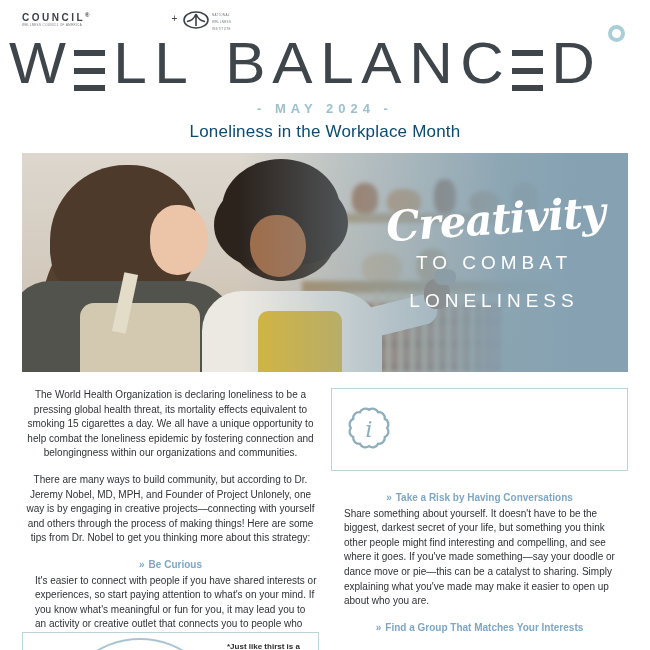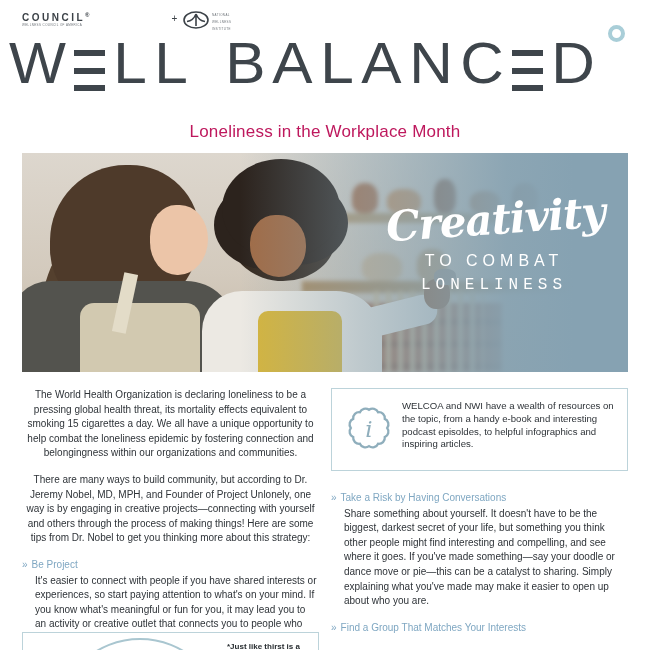--- a/index.html
+++ b/index.html
@@ -24,21 +24,21 @@
   .masthead { display:flex; align-items:flex-end; gap:9px; color:#3e454b; font-size:58px; font-weight:300; line-height:1; }
   .mast-ch { display:block; transform:scaleX(1.04); }
   .mast-e { display:flex; flex-direction:column; justify-content:space-between; width:31px; height:41px; margin-bottom:1px; }
   .mast-e i { display:block; height:6px; background:#3e454b; }
   .mast-sp { width:20px; }
   .mast-ring { position:absolute; right:25px; top:25px; width:17px; height:17px; border:4.5px solid #a9ced8; border-radius:50%; }
 
   .issue-date { position:absolute; left:0; right:0; top:101px; text-align:center;
     font-size:13px; font-weight:bold; letter-spacing:5px; color:#9cc1ca; }
   .subtitle { position:absolute; left:0; right:0; top:122px; text-align:center;
-    font-size:17px; color:#be185d; letter-spacing:0.2px; }
+    font-size:17px; color:#0c4a6e; letter-spacing:0.2px; }
 
   
   .hero { position:absolute; left:22px; top:153px; width:606px; height:219px; overflow:hidden; background:#d8d2c9; }
   .ph { position:absolute; }
   .ph-bg { inset:0; background:linear-gradient(180deg,#ddd7ce 0%,#d3cabd 55%,#c4b7a6 100%); }
   .ph-blur { inset:0; filter:blur(2px); }
   .ph-shelf1 { left:300px; top:60px; width:306px; height:10px; background:#b59a72; }
   .ph-shelf2 { left:280px; top:128px; width:326px; height:12px; background:#a98c63; }
   .pot { border-radius:45% 45% 35% 35%; }
   .pot1 { left:330px; top:30px; width:26px; height:30px; background:#a96f4a; }
@@ -67,29 +67,29 @@
   .rw-apron { left:236px; top:158px; width:84px; height:70px; background:#d6b53c; border-radius:10px 10px 0 0; }
   .rw-arm { left:320px; top:150px; width:96px; height:30px; background:#ece9e3; border-radius:14px; transform:rotate(-14deg); }
   .rw-hand { left:402px; top:126px; width:26px; height:30px; background:#8d5e3c; border-radius:45%; }
   .rw-clay { left:412px; top:116px; width:22px; height:16px; background:#9b9187; border-radius:40%; }
   .ph-tint { inset:0; background:linear-gradient(90deg,
       rgba(134,162,178,0) 36%, rgba(134,162,178,0.45) 56%,
       rgba(134,162,178,0.93) 80%, #86a2b2 91%); }
   .hero-text { position:absolute; right:26px; top:44px; width:216px; text-align:center; color:#ffffff; }
   .hero-script { font-family:"DejaVu Serif", serif; font-style:italic; font-weight:bold;
     font-size:42px; letter-spacing:-1px; transform:rotate(-4deg); line-height:1.1; }
-  .hero-caps { font-size:16px; letter-spacing:5px; font-weight:300; margin-top:9px; }
-  .hero-caps.l3 { margin-top:6px;font-family:Liberation Mono, monospace; }
+  .hero-caps { font-size:19px; letter-spacing:5px; font-weight:300; margin-top:9px; }
+  .hero-caps.l3 { margin-top:16px; }
 
   
   .col { position:absolute; top:388px; font-size:10px; line-height:14.6px; color:#2e3338; }
   .col-left { left:22px; width:297px; }
   .col-right { left:331px; width:297px; }
   .para { margin-bottom:12px;text-align:center; }
-  .sec-head { color:#7fa7c2; font-weight:normal; margin-bottom:1px; }
+  .sec-head { color:#7fa7c2; font-weight:bold; margin-bottom:1px;text-align:center; }
   .sec-head .chev { margin-right:4px; }
   .sec-body { padding-left:13px; margin-bottom:12px; }
 
   
   .info-box { border:1.5px solid #bcd3da; padding:11px 12px 11px 70px; position:relative; min-height:83px; margin-bottom:20px; }
   .info-badge { position:absolute; left:14px; top:16px; width:46px; height:46px; }
   .info-badge svg { display:block; }
   .info-title { color:#79a3ba; font-weight:bold; font-size:10.5px; line-height:13px; margin-bottom:3px; }
   .info-body { font-size:9.6px; line-height:12.8px; }
 
@@ -147,20 +147,21 @@
         <span class="mast-e">
           <i></i>
           <i></i>
           <i></i>
         </span>
         <span class="mast-ch">D</span>
       </div>
   </div>
   <div class="mast-ring"></div>
 
+  <div class="issue-date">- MAY 2024 -</div>
   <div class="subtitle">Loneliness in the Workplace Month</div>
 
   <div class="hero">
     <div class="ph ph-bg"></div>
     <div class="ph ph-blur">
       <div class="ph ph-shelf1"></div>
       <div class="ph ph-shelf2"></div>
       <div class="ph pot pot1"></div>
       <div class="ph pot pot2"></div>
       <div class="ph pot pot3"></div>
@@ -189,34 +190,33 @@
       <div class="hero-script">Creativity</div>
       <div class="hero-caps">TO COMBAT</div>
       <div class="hero-caps l3">LONELINESS</div>
     </div>
   </div>
 
   <div class="col col-left">
     <div class="para">The World Health Organization is declaring loneliness to be a pressing global health threat, its mortality effects equivalent to smoking 15 cigarettes a day. We all have a unique opportunity to help combat the loneliness epidemic by fostering connection and belongingness within our organizations and communities.</div>
     <div class="para">There are many ways to build community, but according to Dr. Jeremy Nobel, MD, MPH, and Founder of Project Unlonely, one way is by engaging in creative projects—connecting with yourself and others through the process of making things! Here are some tips from Dr. Nobel to get you thinking more about this strategy:</div>
     <div class="sec-head">
-      <span class="chev">»</span><span>Be Project</span>
+      <span class="chev">»</span><span>Be Curious</span>
     </div>
     <div class="sec-body">It's easier to connect with people if you have shared interests or experiences, so start paying attention to what's on your mind. If you know what's meaningful or fun for you, it may lead you to an activity or creative outlet that connects you to people who share your interests.</div>
   </div>
 
   <div class="col col-right">
     <div class="info-box">
       <span class="info-badge">
         <svg width="46" height="46" viewBox="0 0 48 48">
           <path d="M43,24 A6.2,6.2 0 0 1 40.45,33.5 A6.2,6.2 0 0 1 33.5,40.45 A6.2,6.2 0 0 1 24,43 A6.2,6.2 0 0 1 14.5,40.45 A6.2,6.2 0 0 1 7.55,33.5 A6.2,6.2 0 0 1 5,24 A6.2,6.2 0 0 1 7.55,14.5 A6.2,6.2 0 0 1 14.5,7.55 A6.2,6.2 0 0 1 24,5 A6.2,6.2 0 0 1 33.5,7.55 A6.2,6.2 0 0 1 40.45,14.5 A6.2,6.2 0 0 1 43,24 Z" fill="none" stroke="#8faebc" stroke-width="2.4"></path>
           <text x="24" y="33" text-anchor="middle" font-family="DejaVu Serif, serif" font-style="italic" font-size="24" fill="#8faebc">i</text>
         </svg>
       </span>
-      <div class="info-body">WELCOA and NWI have a wealth of resources on the topic, from a handy e-book and interesting podcast episoldes, to helpful infographics and inspiring articles.</div>
     </div>
 
     <div class="sec-head">
       <span class="chev">»</span><span>Take a Risk by Having Conversations</span>
     </div>
     <div class="sec-body">Share something about yourself. It doesn't have to be the biggest, darkest secret of your life, but something you think other people might find interesting and compelling, and see where it goes. If you've made something—say your doodle or dance move or pie—this can be a catalyst to sharing. Simply explaining what you've made may make it easier to open up about who you are.</div>
 
     <div class="sec-head">
       <span class="chev">»</span><span>Find a Group That Matches Your Interests</span>
     </div>

